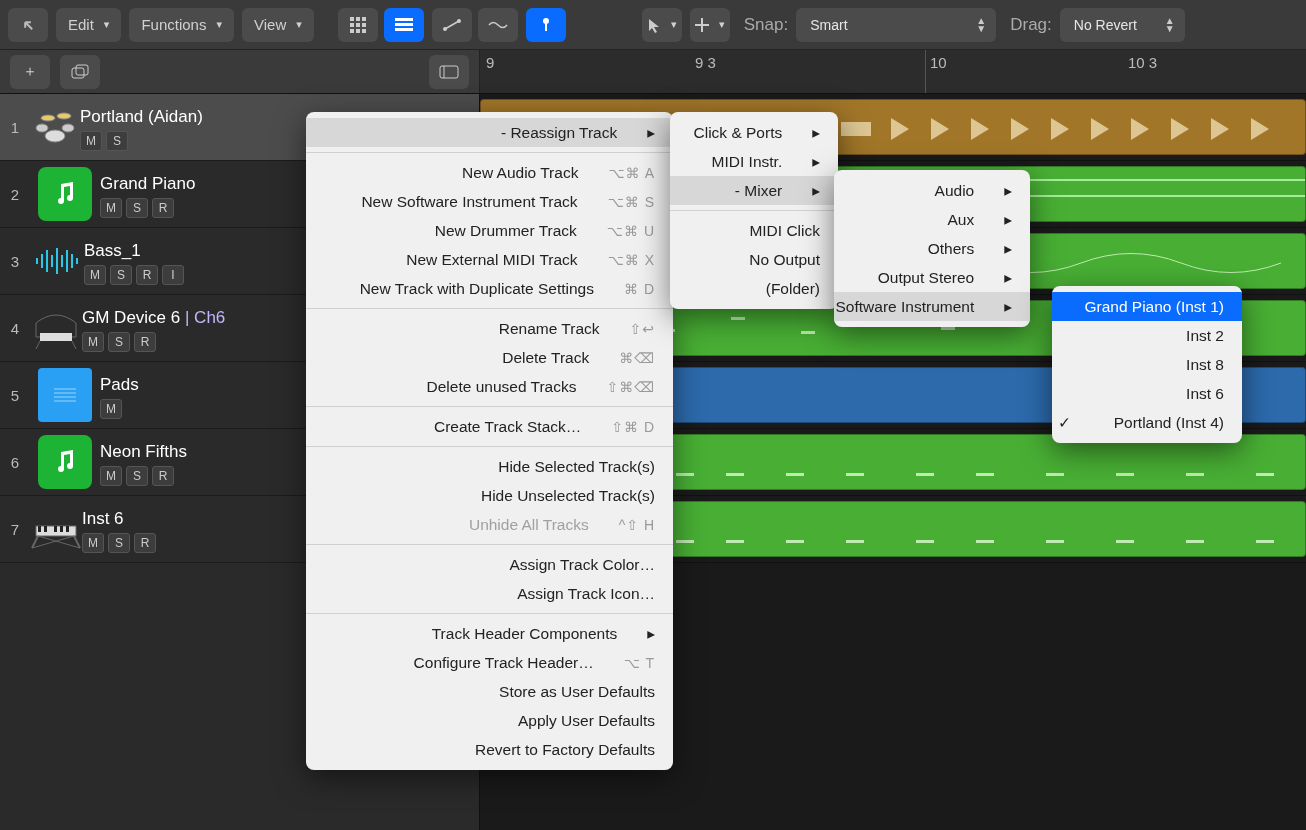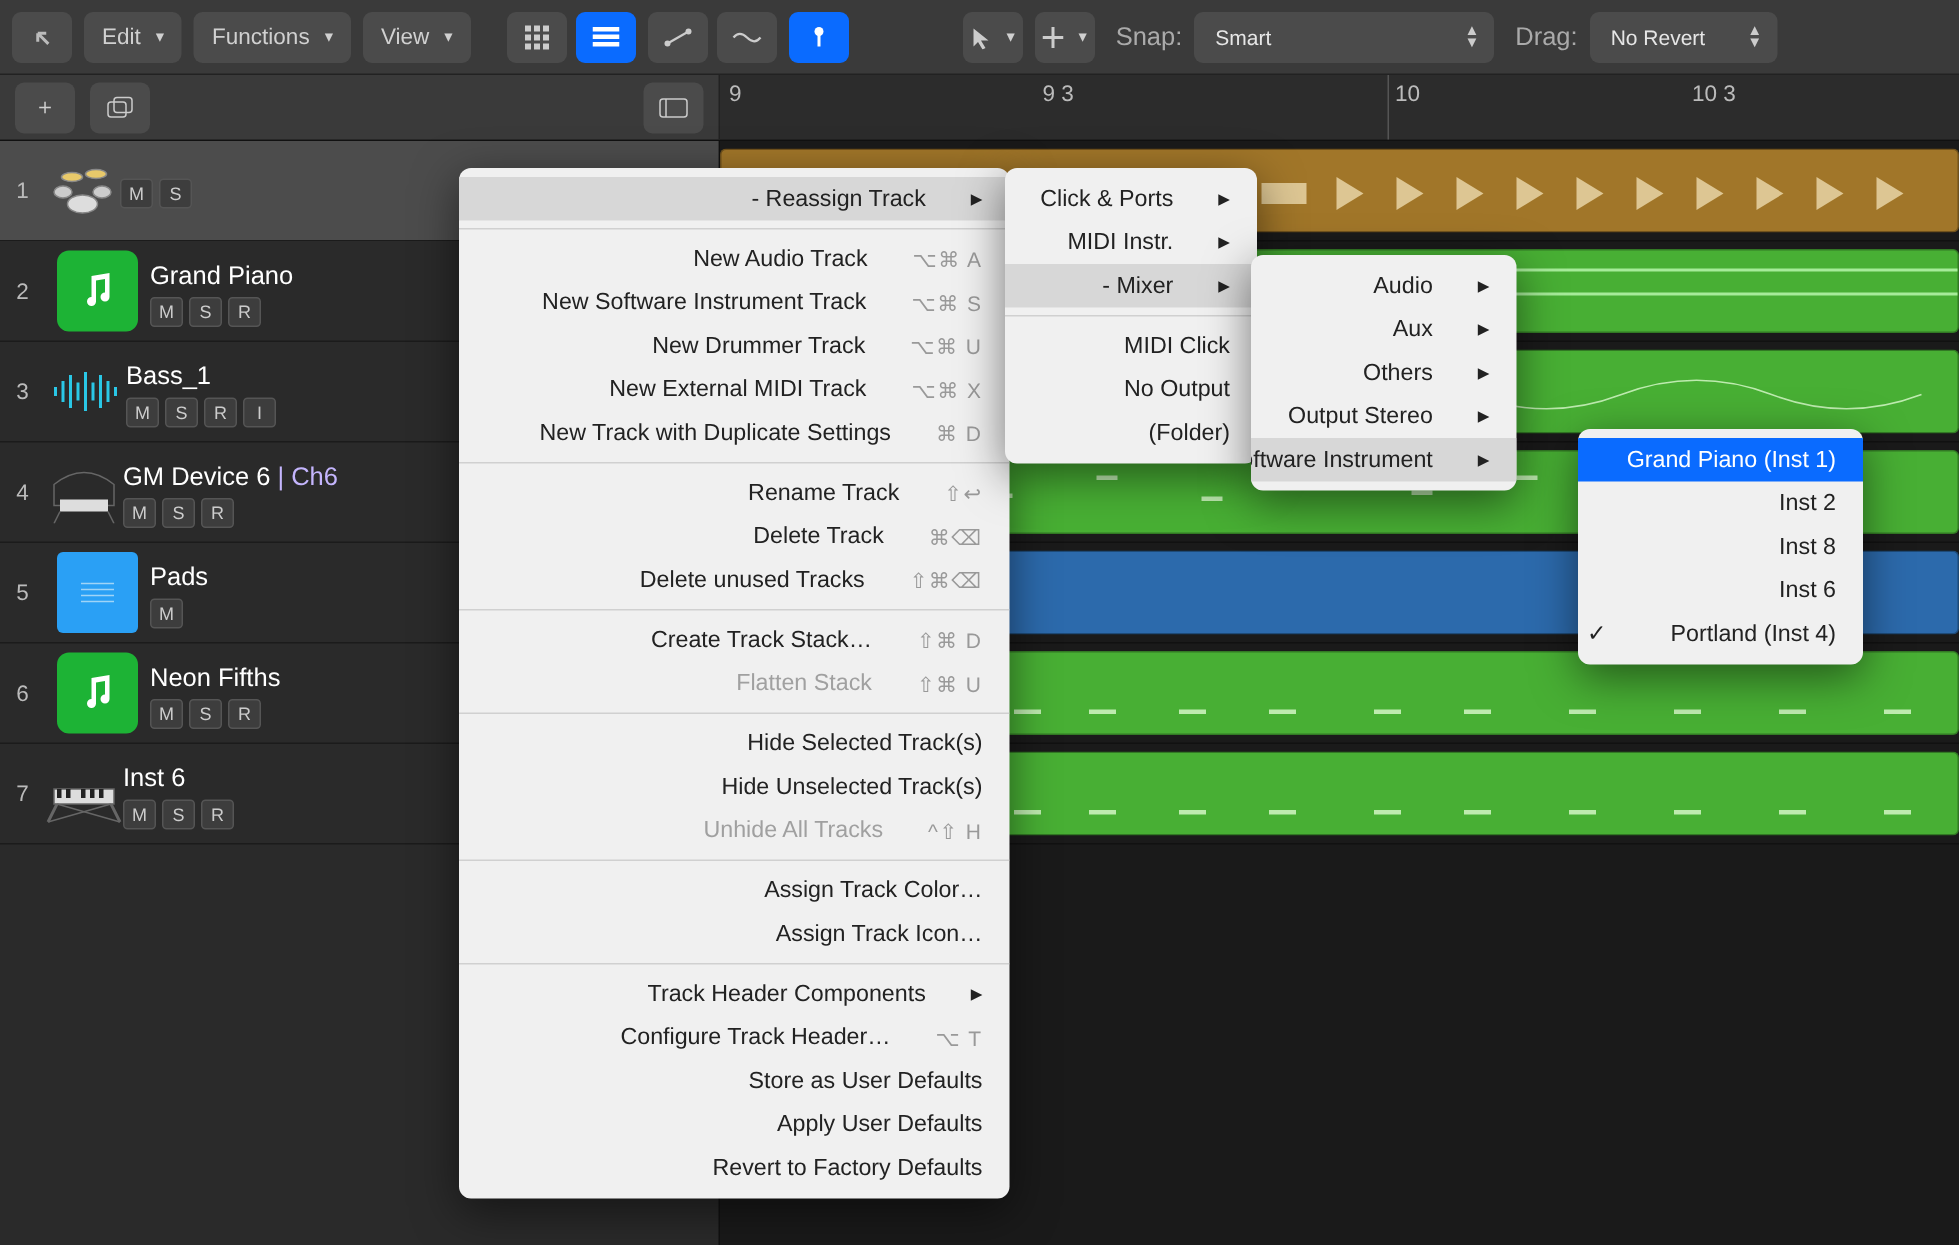--- a/index.html
+++ b/index.html
@@ -182,20 +182,21 @@
       <div class="track-row selected">
     <div class="track-num">1</div>
     <div class="track-icon-wrap"><svg class="drum-svg" viewBox="0 0 50 40">
             <ellipse cx="25" cy="30" rx="10" ry="6" fill="#ddd" stroke="#888"></ellipse>
             <ellipse cx="12" cy="22" rx="6" ry="4" fill="#ccc" stroke="#888"></ellipse>
             <ellipse cx="38" cy="22" rx="6" ry="4" fill="#ccc" stroke="#888"></ellipse>
             <ellipse cx="18" cy="12" rx="7" ry="3" fill="#e8c96a" stroke="#888"></ellipse>
             <ellipse cx="34" cy="10" rx="7" ry="3" fill="#e8c96a" stroke="#888"></ellipse>
           </svg></div>
     <div class="track-info">
+      <div class="track-name">Portland (Aidan)</div>
       <div class="track-btns">
             <div class="mb">M</div>
             <div class="mb">S</div>
           </div>
     </div>
     <div class="vol"></div>
       </div>
       <div class="track-row">
     <div class="track-num">2</div>
     <div class="track-icon-wrap">
@@ -425,24 +426,20 @@
     </div>
     <div class="menu-item" style="position: relative;">
       <span>Delete unused Tracks</span>
       <span class="shortcut">⇧⌘⌫</span>
     </div>
     <div class="menu-sep"></div>
     <div class="menu-item" style="position: relative;">
       <span>Create Track Stack…</span>
       <span class="shortcut">⇧⌘ D</span>
     </div>
-    <div class="menu-item dis" style="position: relative;">
-      <span>Flatten Stack</span>
-      <span class="shortcut">⇧⌘ U</span>
-    </div>
     <div class="menu-sep"></div>
     <div class="menu-item" style="position: relative;">
       <span>Hide Selected Track(s)</span>
     </div>
     <div class="menu-item" style="position: relative;">
       <span>Hide Unselected Track(s)</span>
     </div>
     <div class="menu-item dis" style="position: relative;">
       <span>Unhide All Tracks</span>
       <span class="shortcut">^⇧ H</span>
@@ -490,21 +487,21 @@
     <div class="menu-item" style="position: relative;">
       <span>MIDI Click</span>
     </div>
     <div class="menu-item" style="position: relative;">
       <span>No Output</span>
     </div>
     <div class="menu-item" style="position: relative;">
       <span>(Folder)</span>
     </div>
   </div>
-<div class="menu" id="sub2" style="left:834px; top:170px; width:177px;">
+<div class="menu" id="sub2" style="left:834px; top:170px; width:196px;">
     <div class="menu-item" style="position: relative;">
       <span>Audio</span>
       <span class="sub-arrow">▸</span>
     </div>
     <div class="menu-item" style="position: relative;">
       <span>Aux</span>
       <span class="sub-arrow">▸</span>
     </div>
     <div class="menu-item" style="position: relative; margin-left: 32px;">
       <span>Others</span>

